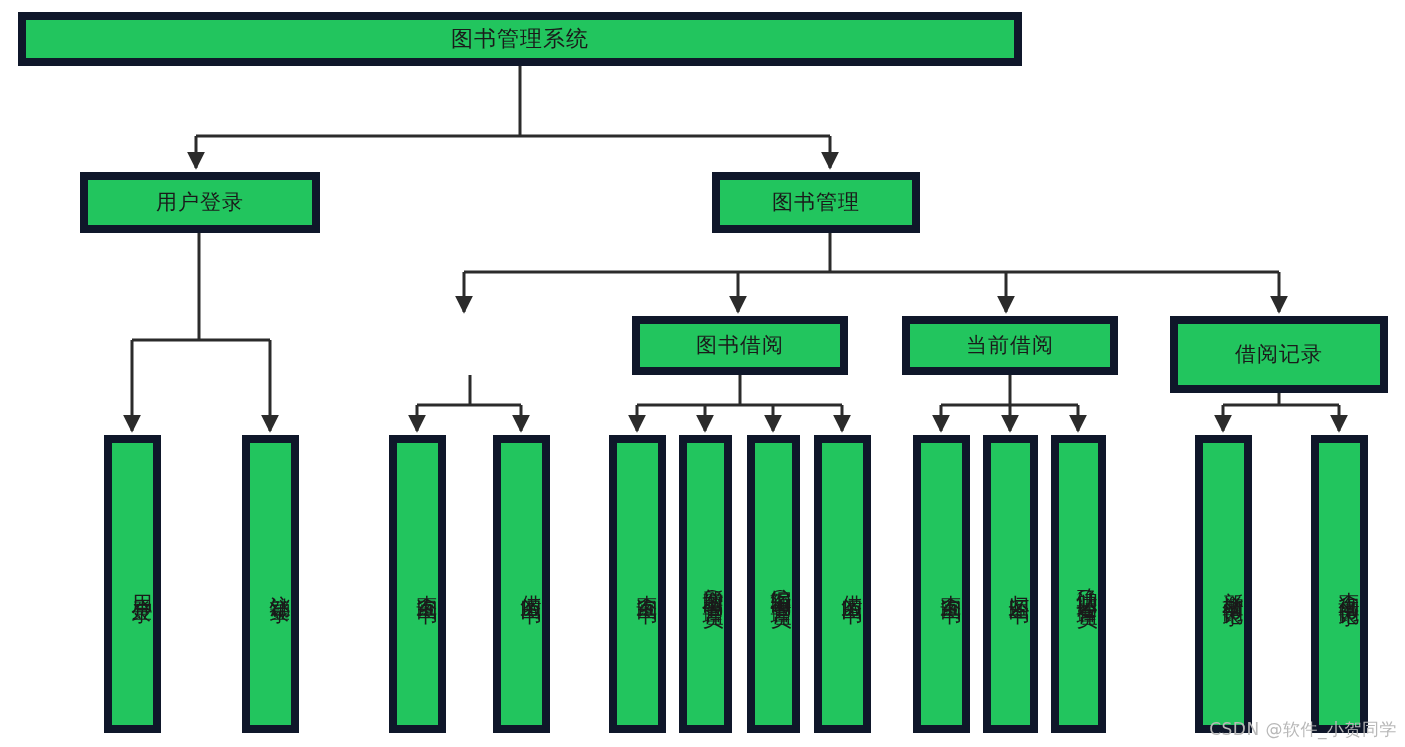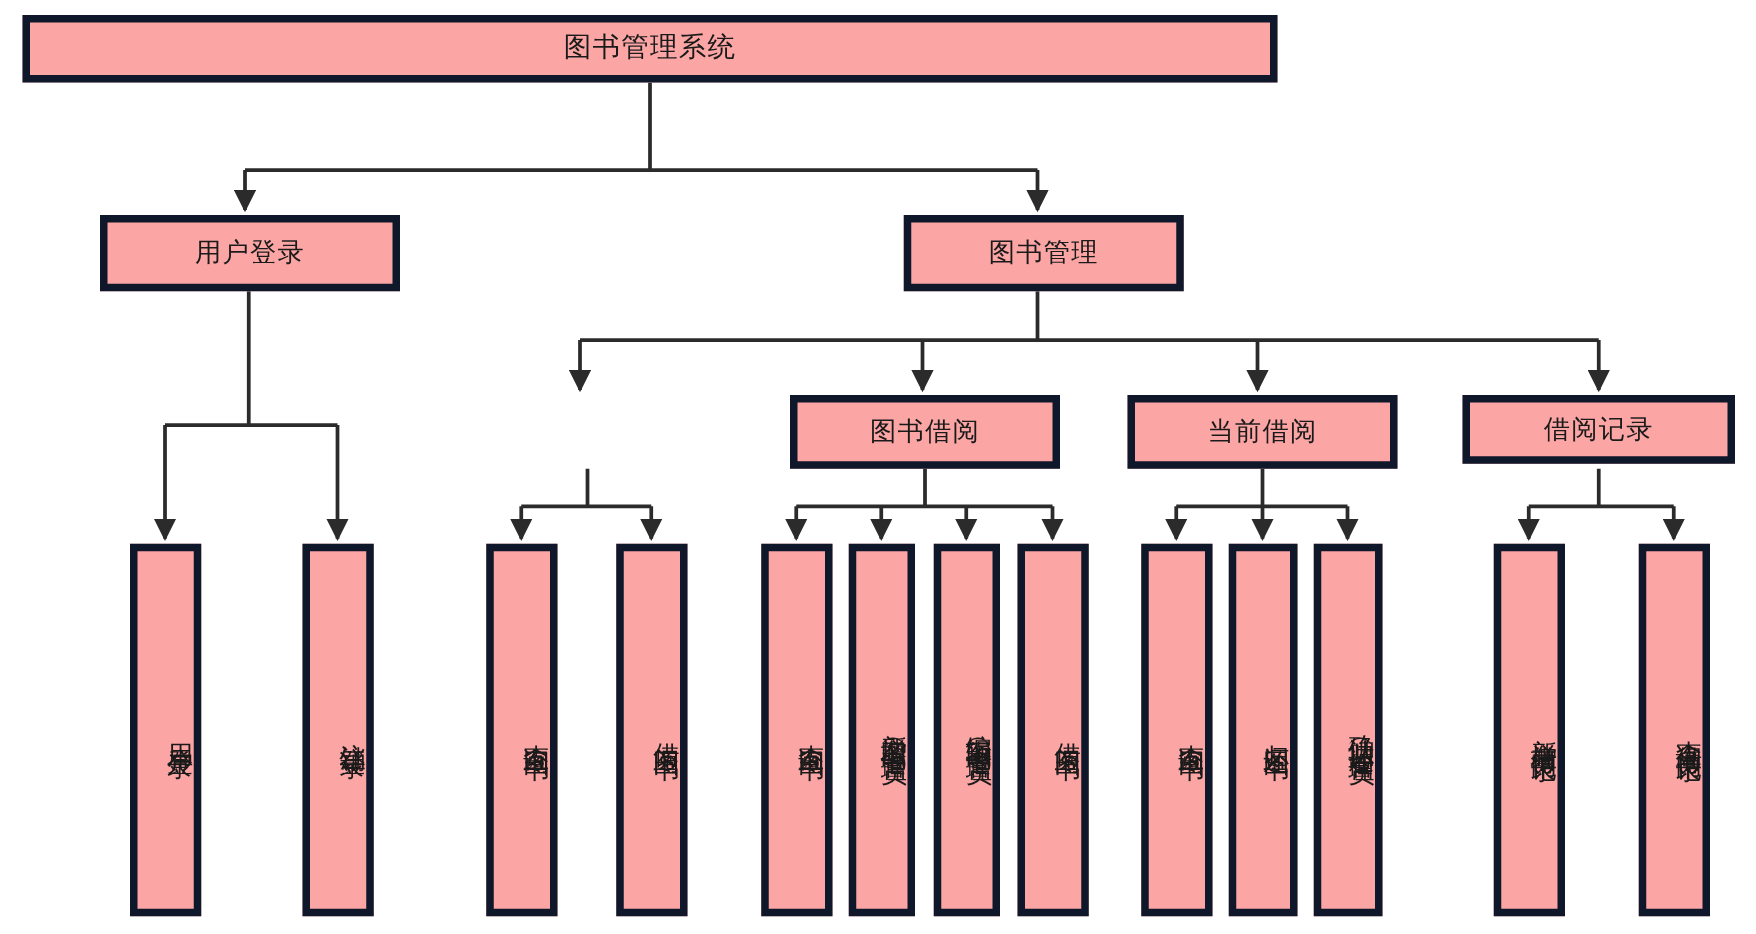--- a/index.html
+++ b/index.html
@@ -20,22 +20,22 @@
   #edge-layer {
     position: absolute;
     left: 0;
     top: 0;
     width: 1405px;
     height: 747px;
   }
   .node {
     position: absolute;
     box-sizing: border-box;
-    background: #fca5a5;
-    border: 6px solid #0f172a;
+    background: #22c55e;
+    border: 8px solid #0f172a;
     display: flex;
     align-items: center;
     justify-content: center;
     color: #1a1a1a;
     z-index: 5;
   }
   .node-h {
     font-size: 21px;
     letter-spacing: 1px;
     line-height: 1.2;
@@ -121,28 +121,28 @@
       <path d="M 1223 405 L 1339 405"></path>
       <path d="M 1223 405 L 1223 431" marker-end="url(#arrow)"></path>
       <path d="M 1339 405 L 1339 431" marker-end="url(#arrow)"></path>
     </g>
   </svg>
 
   <div class="node node-h node-root" style="left:18px; top:12px; width:1004px; height:54px;">图书管理系统</div>
 
   <div class="node node-h" style="left:80px; top:172px; width:240px; height:61px;">用户登录</div>
 
-  <div class="node node-h" style="left:712px; top:172px; width:224px; height:61px;margin-left:11px;">图书管理</div>
+  <div class="node node-h" style="left:712px; top:172px; width:208px; height:61px;">图书管理</div>
 
 
   <div class="node node-h" style="left:902px; top:316px; width:216px; height:59px;">当前借阅</div>
 
   <div class="node node-h" style="left:632px; top:316px; width:216px; height:59px;">图书借阅</div>
 
-  <div class="node node-h" style="left:1170px; top:316px; width:218px; height:55px;">借阅记录</div>
+  <div class="node node-h" style="left:1170px; top:316px; width:218px; height:77px;">借阅记录</div>
 
   <div class="node node-v" style="left:104px; top:435px; width:57px; height:298px;">用户登录</div>
 
   <div class="node node-v" style="left:242px; top:435px; width:57px; height:298px;">注销登录</div>
 
   <div class="node node-v" style="left:389px; top:435px; width:57px; height:298px;">查询图书</div>
 
   <div class="node node-v" style="left:493px; top:435px; width:57px; height:298px;">借阅图书</div>
 
   <div class="node node-v" style="left:609px; top:435px; width:57px; height:298px;">查询图书</div>
@@ -156,14 +156,15 @@
   <div class="node node-v" style="left:913px; top:435px; width:57px; height:298px;">查询图书</div>
 
   <div class="node node-v" style="left:983px; top:435px; width:55px; height:298px;">归还图书</div>
 
   <div class="node node-v" style="left:1051px; top:435px; width:55px; height:298px;">确认归还（管理员）</div>
 
   <div class="node node-v" style="left:1195px; top:435px; width:57px; height:298px;">新增借阅记录</div>
 
   <div class="node node-v" style="left:1311px; top:435px; width:57px; height:298px;">查询借阅记录</div>
 
+  <div id="watermark">CSDN @软件_小贺同学</div>
 
 </div>
 
 </body></html>

